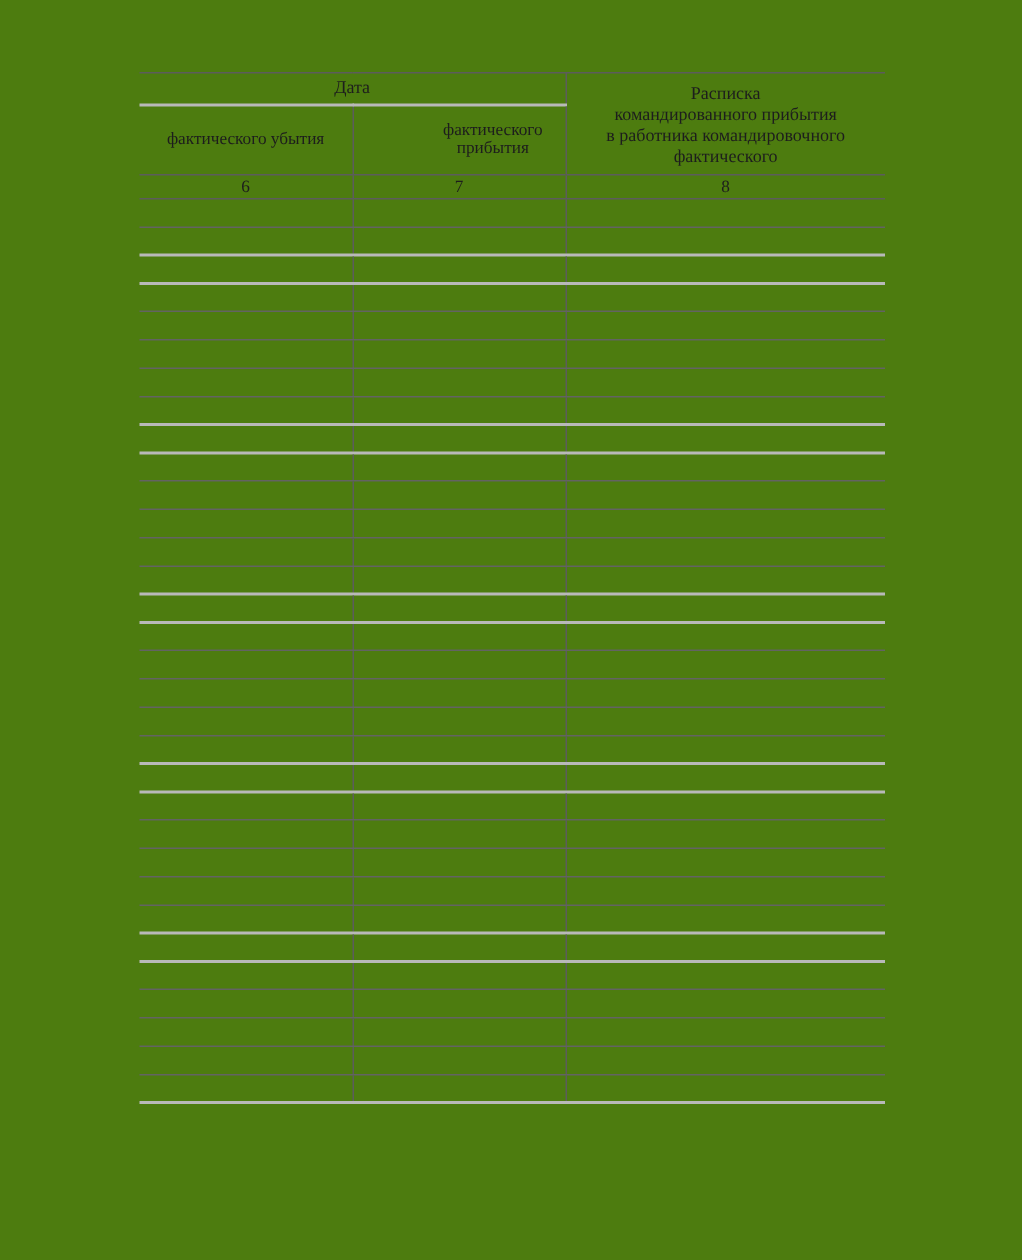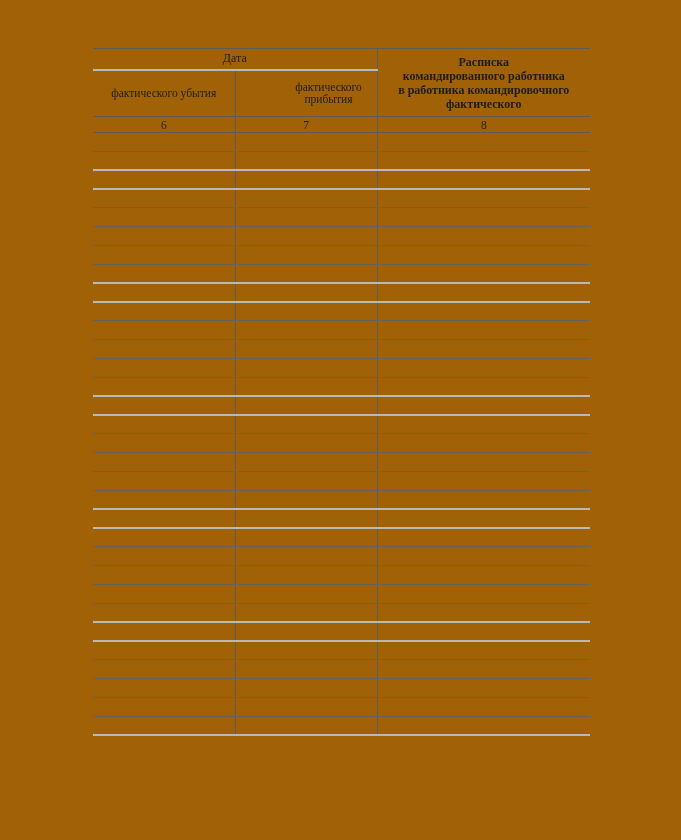--- a/index.html
+++ b/index.html
@@ -1,21 +1,21 @@
 <!DOCTYPE html>
 <html><head>
 <meta charset="utf-8">
 <style>
   * { margin: 0; padding: 0; box-sizing: border-box; }
   html, body { background: #ffffff; }
   .page {
     position: relative;
     width: 681px;
     height: 840px;
-    background: #a16207;
+    background: #4d7c0f;
     font-family: "Liberation Serif", "DejaVu Serif", serif;
     color: #1d1d1d;
     overflow: hidden;
   }
   table.form-table {
     position: absolute;
     left: 93px;
     top: 48px;
     width: 497px;
     border-collapse: collapse;
@@ -37,21 +37,20 @@
   th.date-group {
     border-top: 1px solid #5c5c5c;
     border-bottom: 2px solid #b9b9b9;
     border-right: 1px solid #5c5c5c;
   }
   th.receipt-head {
     border-top: 1px solid #5c5c5c;
     border-bottom: 1px solid #5c5c5c;
     font-size: 11.5px;
     line-height: 14px;
-    font-weight: bold;
   }
   tr.r-sub th { height: 47px; font-size: 11.5px; border-bottom: 1px solid #5c5c5c; }
   th.sub-dep { border-right: 1px solid #5c5c5c; }
   th.sub-arr { border-right: 1px solid #5c5c5c; padding-left: 45px; }
 
   tr.r-nums td { height: 16px; font-size: 11.5px; border-bottom: 1px solid #5c5c5c; }
   tr.r-nums td.n-dep, tr.r-nums td.n-arr { border-right: 1px solid #5c5c5c; }
 
   
   tbody td {
@@ -75,21 +74,21 @@
     <colgroup>
       <col class="c-dep">
       <col class="c-arr">
       <col class="c-receipt">
     </colgroup>
     <thead>
       <tr class="r-date">
         <th class="date-group" colspan="2">Дата</th>
         <th class="receipt-head" rowspan="2">
           <div>Расписка</div>
-          <div>командированного работника</div>
+          <div>командированного прибытия</div>
           <div>в работника командировочного</div>
           <div>фактического</div>
         </th>
       </tr>
       <tr class="r-sub">
         <th class="sub-dep">фактического убытия</th>
         <th class="sub-arr">фактического прибытия</th>
       </tr>
       <tr class="r-nums">
         <td class="n-dep">6</td>

